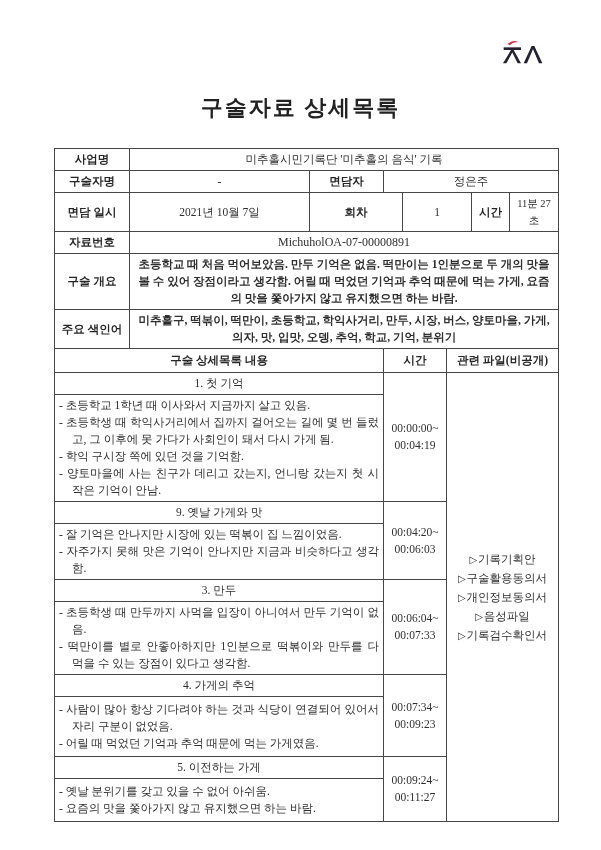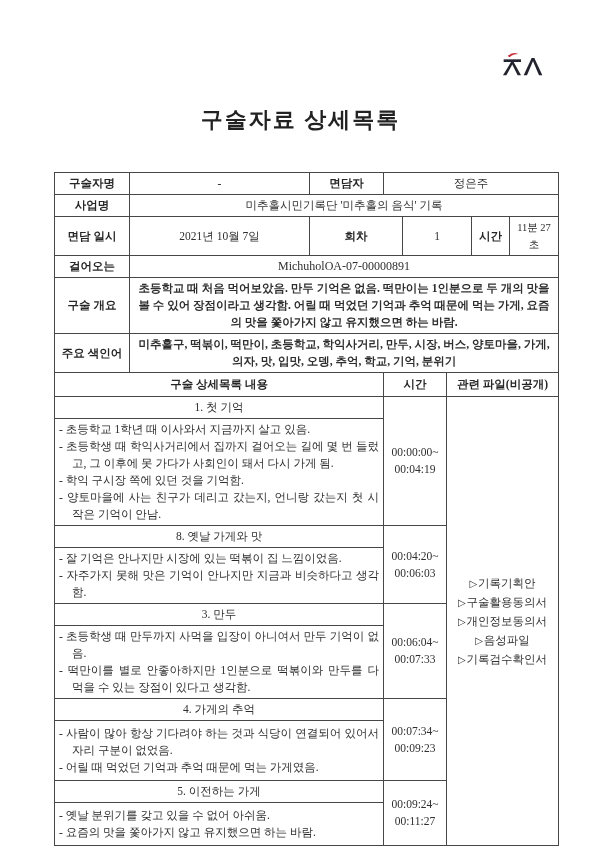--- a/index.html
+++ b/index.html
@@ -18,21 +18,21 @@
     top: 38px; right: 56px;
     width: 44px; height: 28px;
   }
 
   .doc-title {
     text-align: center;
     font-size: 22px;
     font-weight: bold;
     letter-spacing: 2px;
     color: #222;
-    margin: 12px;
+    margin: 0;
     padding-top: 93px;
     padding-bottom: 25px;
   }
 
   .tables { margin-left: 54px; width: 504px; }
   table.doc-table {
     border-collapse: collapse;
     table-layout: fixed;
     width: 504px;
   }
@@ -110,28 +110,28 @@
 
     <table class="doc-table">
       <colgroup>
           <col style="width:75px">
           <col style="width:180px">
           <col style="width:74px">
           <col style="width:175px">
         </colgroup>
       <tbody>
           <tr>
+        <td class="lbl">사업명</td>
+        <td colspan="3">미추홀시민기록단  '미추홀의 음식'  기록</td>
+      </tr>
+      <tr>
         <td class="lbl">구술자명</td>
         <td>-</td>
         <td class="lbl">면담자</td>
         <td>정은주</td>
-      </tr>
-      <tr>
-        <td class="lbl">사업명</td>
-        <td colspan="3">미추홀시민기록단  '미추홀의 음식'  기록</td>
       </tr>
     </tbody>
       </table>
 
     <table class="doc-table">
       <colgroup>
           <col style="width:75px">
           <col style="width:180px">
           <col style="width:93px">
           <col style="width:69px">
@@ -150,21 +150,21 @@
     </tbody>
       </table>
 
     <table class="doc-table">
       <colgroup>
           <col style="width:75px">
           <col style="width:429px">
         </colgroup>
       <tbody>
           <tr>
-        <td class="lbl">걸어오는</td>
+        <td class="lbl">자료번호</td>
         <td style="font-size:12px">MichuholOA-07-00000891</td>
       </tr>
       <tr>
         <td class="lbl">구술 개요</td>
         <td class="txt">초등학교 때 처음 먹어보았음. 만두 기억은 없음. 떡만이는 1인분으로 두 개의 맛을 볼 수 있어 장점이라고 생각함. 어릴 때 먹었던 기억과 추억 때문에 먹는 가게, 요즘의 맛을 쫓아가지 않고 유지했으면 하는 바람.</td>
       </tr>
       <tr>
         <td class="lbl">주요 색인어</td>
         <td class="txt">미추홀구, 떡볶이, 떡만이, 초등학교, 학익사거리, 만두, 시장, 버스, 양토마을, 가게, 의자, 맛, 입맛, 오뎅, 추억, 학교, 기억, 분위기</td>
       </tr>
@@ -201,21 +201,21 @@
       <tr>
         <td class="sec-body" style="height:88px">
           <div class="bullet">- 초등학교 1학년 때 이사와서 지금까지 살고 있음.</div>
           <div class="bullet">- 초등학생 때 학익사거리에서 집까지 걸어오는 길에 몇 번 들렀고, 그 이후에 못 가다가 사회인이 돼서 다시 가게 됨.</div>
           <div class="bullet">- 학익 구시장 쪽에 있던 것을 기억함.</div>
           <div class="bullet">- 양토마을에 사는 친구가 데리고 갔는지, 언니랑 갔는지 첫 시작은 기억이 안남.</div>
         </td>
       </tr>
 
       <tr>
-        <td class="sec-title">8. 옛날 가게와 맛</td>
+        <td class="sec-title">9. 옛날 가게와 맛</td>
         <td class="time-cell" rowspan="2">
           <div>00:04:20~</div>
           <div>00:06:03</div>
         </td>
       </tr>
       <tr>
         <td class="sec-body" style="height:38px">
           <div class="bullet">- 잘 기억은 안나지만 시장에 있는 떡볶이 집 느낌이었음.</div>
           <div class="bullet">- 자주가지 못해 맛은 기억이 안나지만 지금과 비슷하다고 생각함.</div>
         </td>

